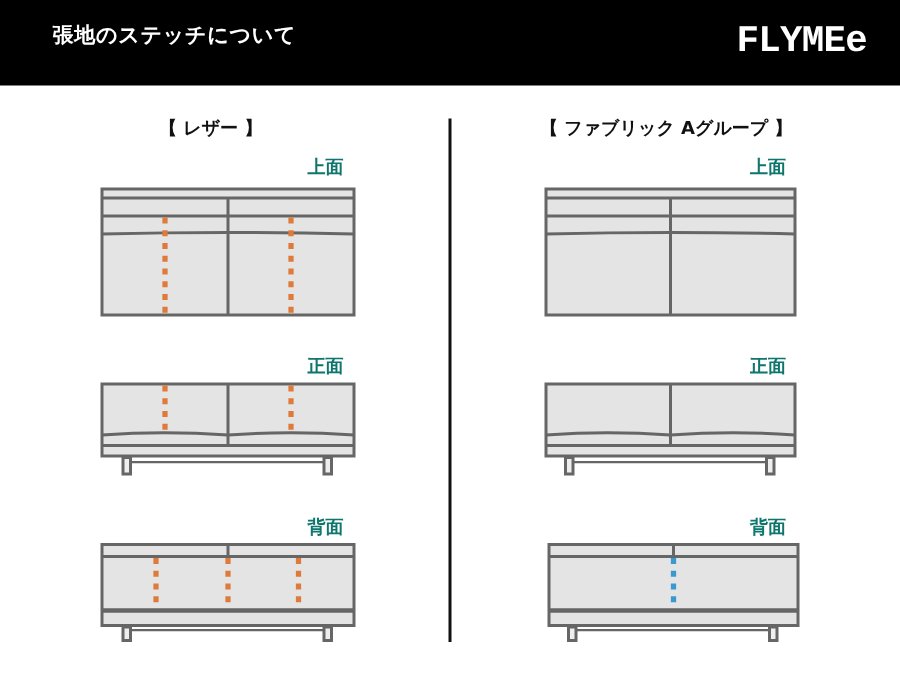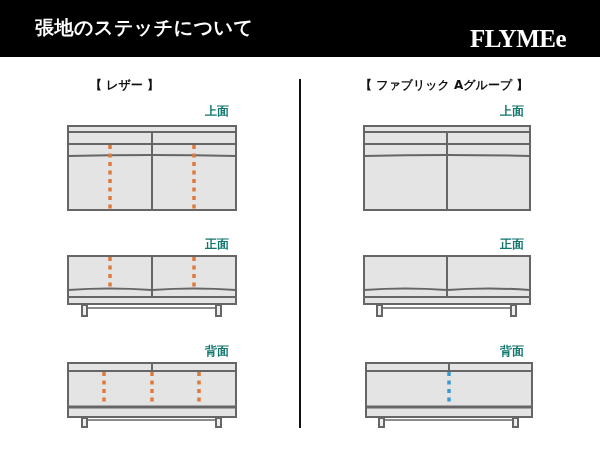--- a/index.html
+++ b/index.html
@@ -1,34 +1,34 @@
 <!DOCTYPE html>
 <html><head>
 <meta charset="utf-8">
 <style>
   html, body { margin: 0; padding: 0; }
   body { width: 600px; height: 450px; background: #ffffff; position: relative; overflow: hidden;
          font-family: "DejaVu Sans", "Liberation Sans", sans-serif; }
   .header { position: absolute; left: 0; top: 0; width: 600px; height: 57px; background: #000000; }
-  .header-title { position: absolute; left: 35px; top: 15px; color: #ffffff; font-size: 19px; font-weight: bold; letter-spacing: 0.5px; }
-  .brand { position: absolute; right: 34px; top: 13px; color: #ffffff; font-family: Liberation Serif, serif; font-size: 25px; font-weight: bold; letter-spacing: -0.5px; margin-top: 12px; }
+  .header-title { position: absolute; left: 35px; top: 15px; color: #ffffff; font-size: 14px; font-weight: bold; letter-spacing: 0.5px; }
+  .brand { position: absolute; right: 22px; top: 13px; color: #ffffff; font-family: Liberation Mono, monospace; font-size: 25px; font-weight: bold; letter-spacing: -0.5px; }
   .col-title { position: absolute; top: 77px; font-size: 12px; font-weight: bold; color: #111; white-space: nowrap; }
   .view-label { position: absolute; font-size: 12px; color: #0f766e; font-weight: bold; }
   .divider { position: absolute; left: 299px; top: 79px; width: 1.5px; height: 349px; background: #111; }
   svg.sofa { position: absolute; overflow: visible; }
 </style>
 </head>
 <body>
 
 <div class="header">
   <div class="header-title">張地のステッチについて</div>
   <div class="brand">FLYMEe</div>
 </div>
 
-<div class="col-title" style="left:90px;">【 レザー 】</div>
+<div class="col-title" style="left:106px;">【 レザー 】</div>
 <div class="col-title" style="left:360px;">【 ファブリック Aグループ 】</div>
 
 <div class="divider"></div>
 
 <div class="view-label" style="left:205px;top:103px;">上面</div>
 <div class="view-label" style="left:205px;top:236px;">正面</div>
 <div class="view-label" style="left:205px;top:343px;">背面</div>
 <div class="view-label" style="left:500px;top:103px;">上面</div>
 <div class="view-label" style="left:500px;top:236px;">正面</div>
 <div class="view-label" style="left:500px;top:343px;">背面</div>

